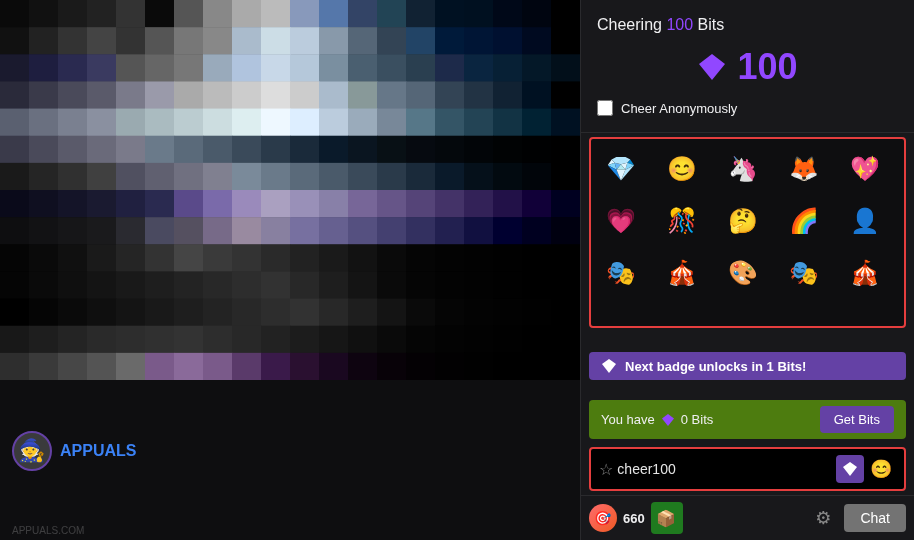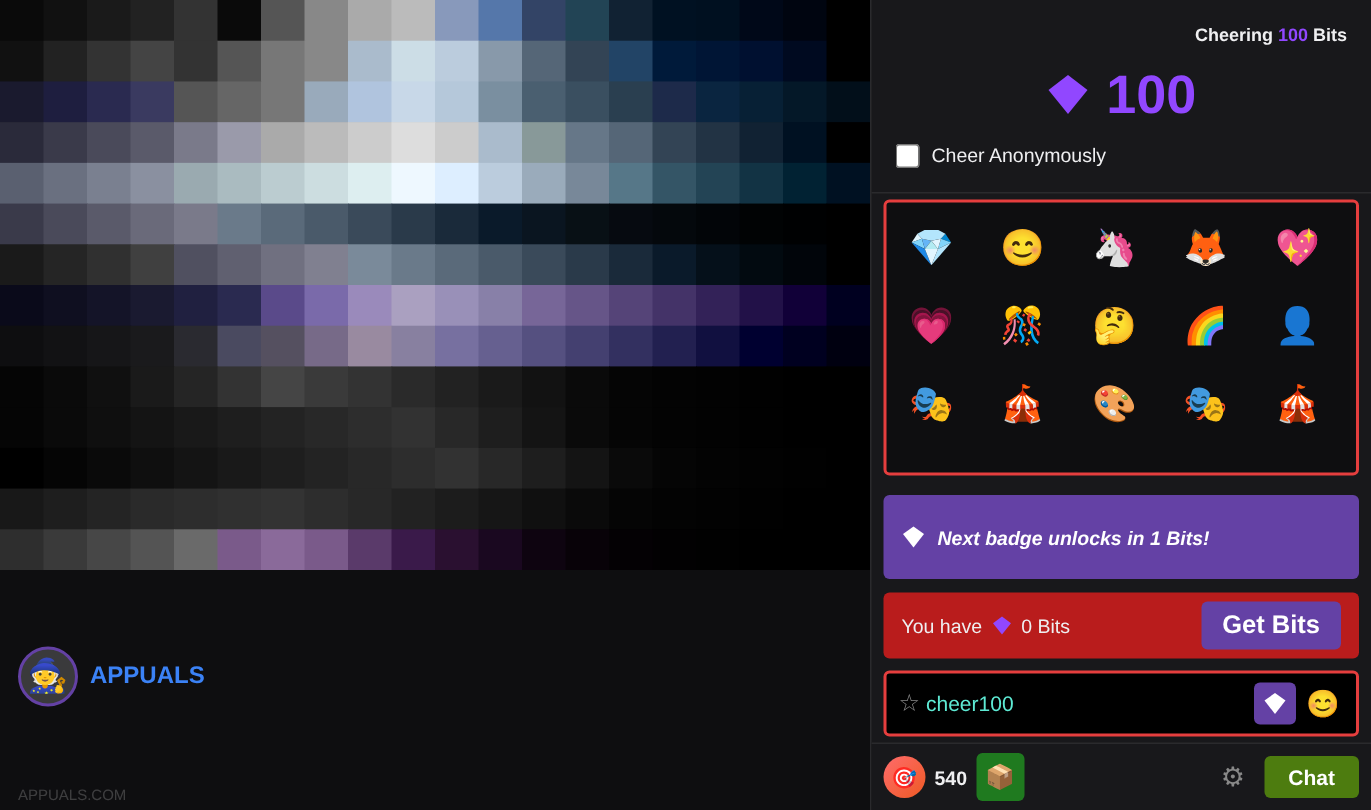--- a/index.html
+++ b/index.html
@@ -74,23 +74,23 @@
       border-left: 1px solid #2a2a2d;
     }
 
     .cheering-header {
       padding: 16px 16px 8px;
       border-bottom: 1px solid #2a2a2d;
     }
 
     .cheering-title {
       color: #efeff1;
-      font-size: 12px;
-      font-weight: 700;
-      text-align: right;
+      font-size: 16px;
+      font-weight: 400;
+      text-align: left;
       margin-bottom: 12px;
     }
 
     .cheering-title .highlight {
       color: #9147ff;
     }
 
     .bits-display {
       display: flex;
       align-items: center;
@@ -113,20 +113,21 @@
     .warning-text {
       color: #bf94ff;
       font-size: 13px;
       text-align: center;
       margin-bottom: 10px;
       line-height: 1.4;
     }
 
     .anonymous-check {
       display: flex;
+      align-items: center;
       gap: 8px;
       margin-bottom: 8px;
     }
 
     .anonymous-check input[type="checkbox"] {
       width: 16px;
       height: 16px;
       accent-color: #9147ff;
       cursor: pointer;
     }
@@ -162,47 +163,46 @@
       justify-content: center;
       font-size: 24px;
       cursor: pointer;
       border-radius: 4px;
       transition: background 0.1s;
     }
 
     
     .badge-banner {
       background: #6441a5;
-      padding: 20px 12px;
+      padding: 6px 12px;
       display: flex;
       align-items: center;
       gap: 8px;
-      margin: 9px 8px;
-      border-radius: 4px;
-      font-style: italic;
+      margin: 20px 8px;
+      border-radius: 4px;
     }
 
     .badge-icon-small {
       width: 16px;
       height: 16px;
     }
 
     .badge-text {
       color: #fff;
       font-size: 13px;
       font-weight: 600;
       flex: 1;
     }
 
     .bits-info-row {
       display: flex;
       align-items: center;
       justify-content: space-between;
       padding: 6px 12px;
-      background: #b91c1c;
+      background: #4d7c0f;
       margin: 0 8px 4px;
       border-radius: 4px;
     }
 
     .bits-info-text {
       color: #efeff1;
       font-size: 13px;
       display: flex;
       align-items: center;
       gap: 4px;
@@ -212,22 +212,22 @@
       font-weight: 400;
       color: #efeff1;
     }
 
     .get-bits-btn {
       background: #6441a5;
       color: #fff;
       border: none;
       padding: 6px 14px;
       border-radius: 4px;
-      font-size: 17px;
-      font-weight: 700;
+      font-size: 13px;
+      font-weight: 400;
       cursor: pointer;
     }
 
     
     .chat-input-row {
       display: flex;
       align-items: center;
       gap: 4px;
       padding: 6px 8px;
       border: 2px solid #e53e3e;
@@ -241,21 +241,21 @@
       font-size: 16px;
       flex-shrink: 0;
       cursor: pointer;
     }
 
     .chat-input {
       flex: 1;
       background: transparent;
       border: none;
       outline: none;
-      color: #5eead4;
+      color: #e5e5e5;
       font-size: 14px;
     }
 
     .cheer-btn-small {
       width: 28px;
       height: 28px;
       display: flex;
       align-items: center;
       justify-content: center;
       background: #6441a5;
@@ -324,27 +324,27 @@
       height: 30px;
       display: flex;
       align-items: center;
       justify-content: center;
       color: #888;
       font-size: 18px;
       cursor: pointer;
     }
 
     .chat-btn {
-      background: #4d7c0f;
+      background: #737373;
       color: #fff;
       border: none;
       padding: 6px 16px;
       border-radius: 4px;
       font-size: 14px;
-      font-weight: 700;
+      font-weight: 400;
       cursor: pointer;
     }
 
     .video-placeholder {
       width: 100%;
       height: 380px;
       position: relative;
       overflow: hidden;
     }
   </style>
@@ -717,21 +717,21 @@
         <polygon points="8,1 15,6 8,15 1,6" fill="#fff"></polygon>
       </svg>
     </div>
     <div class="emoji-btn-small">😊</div>
   </div>
 
   <div class="bottom-toolbar">
     <div class="bits-badge-icon">
       <span>🎯</span>
     </div>
-    <span class="viewer-count">540</span>
+    <span class="viewer-count">660</span>
     <div class="channel-points-btn">
       <span>📦</span>
     </div>
     <div class="spacer"></div>
     <div class="settings-btn">⚙</div>
     <button class="chat-btn">Chat</button>
   </div>
 </div>
 
 </body></html>

